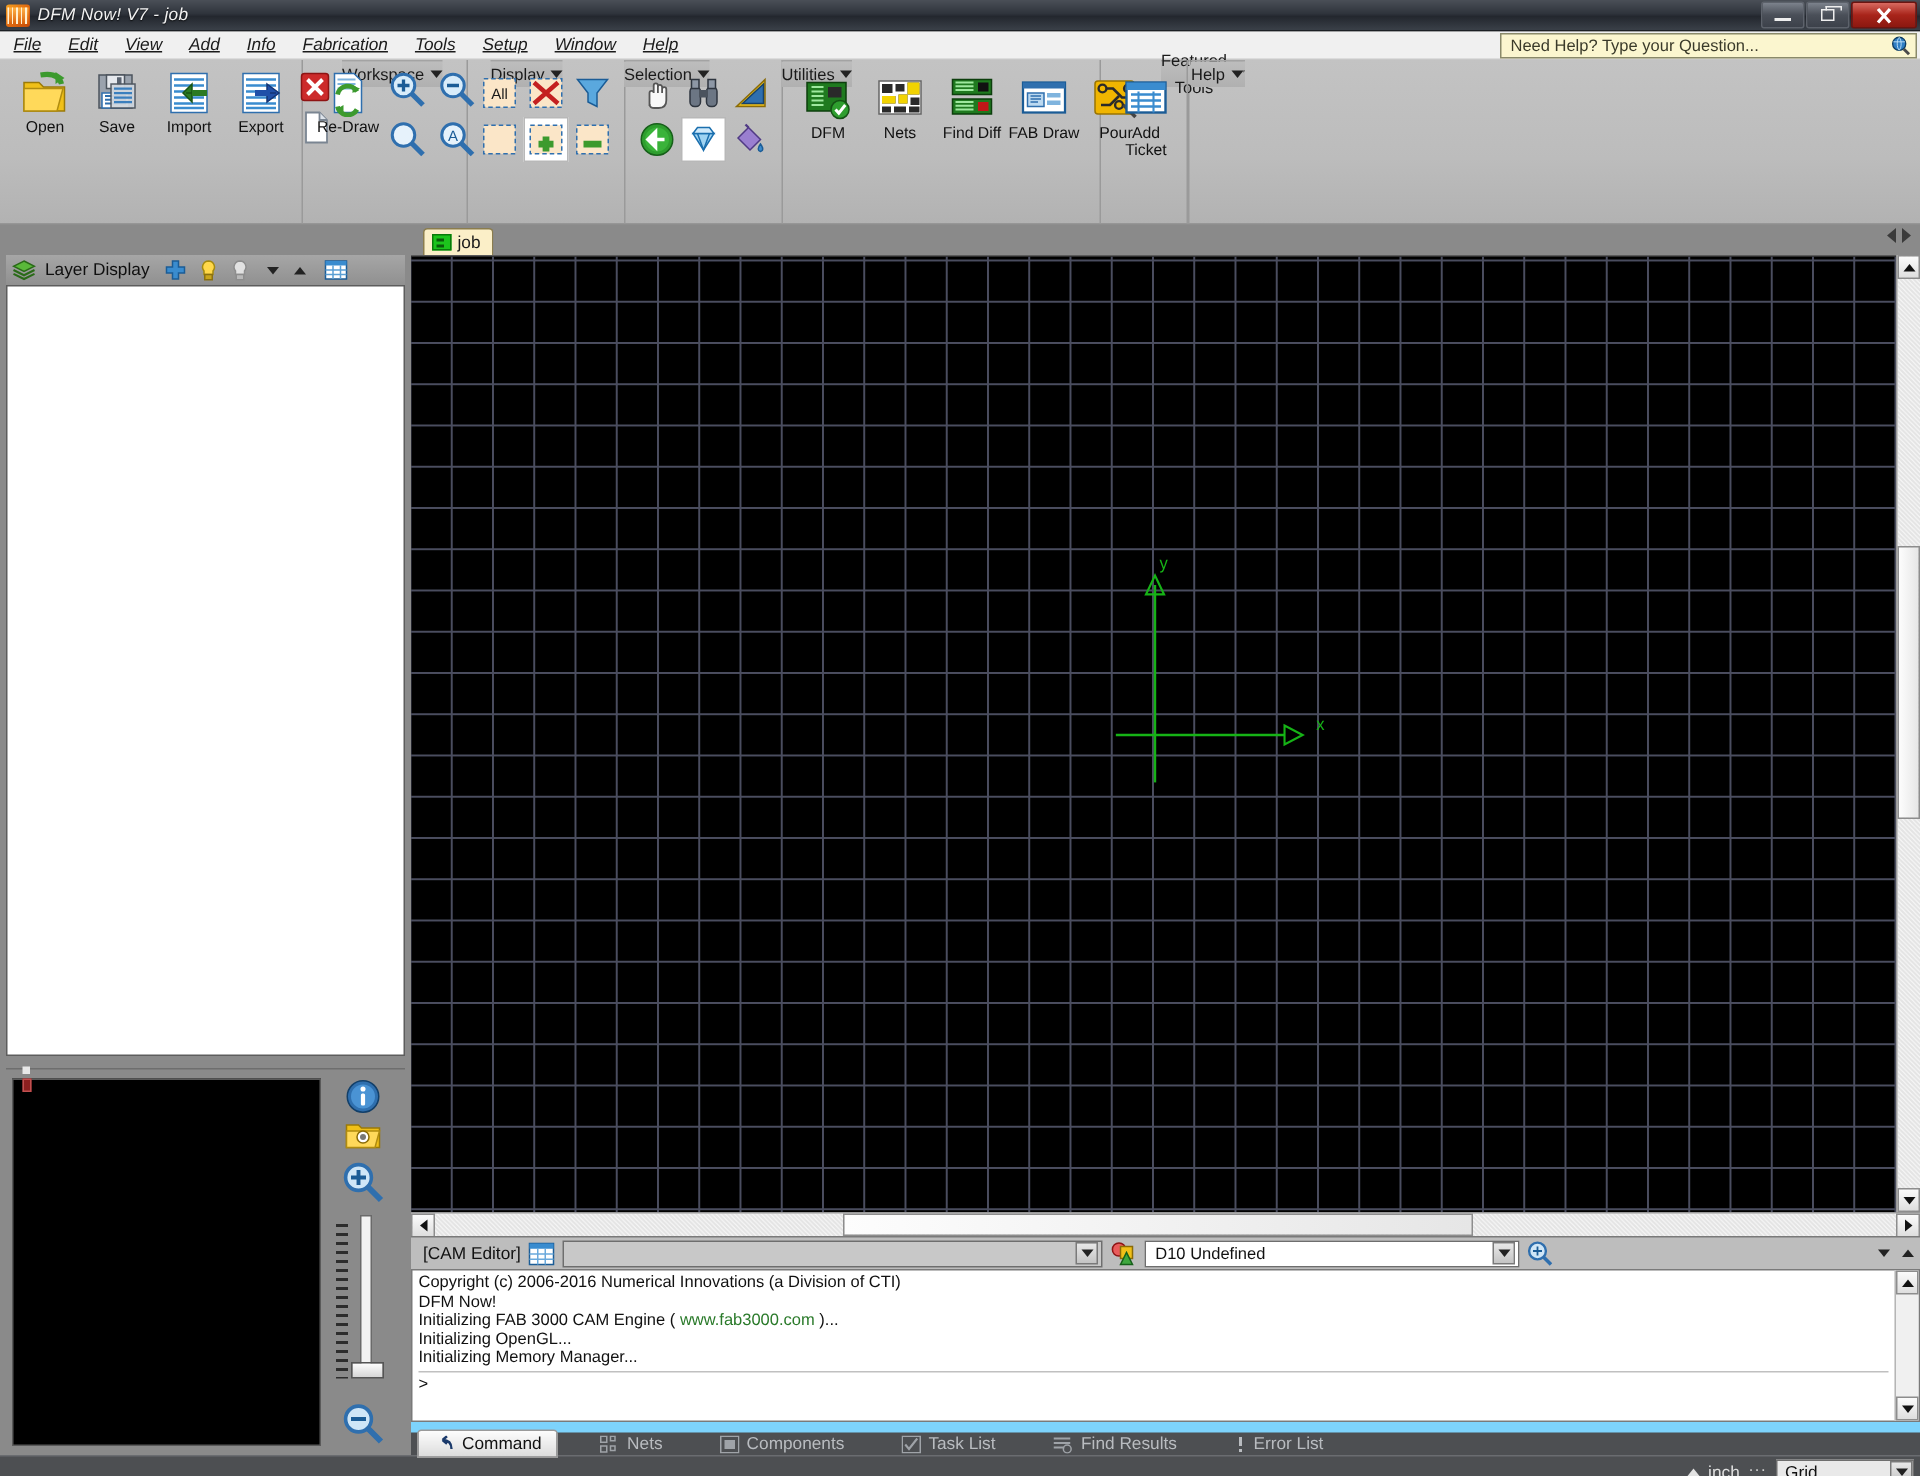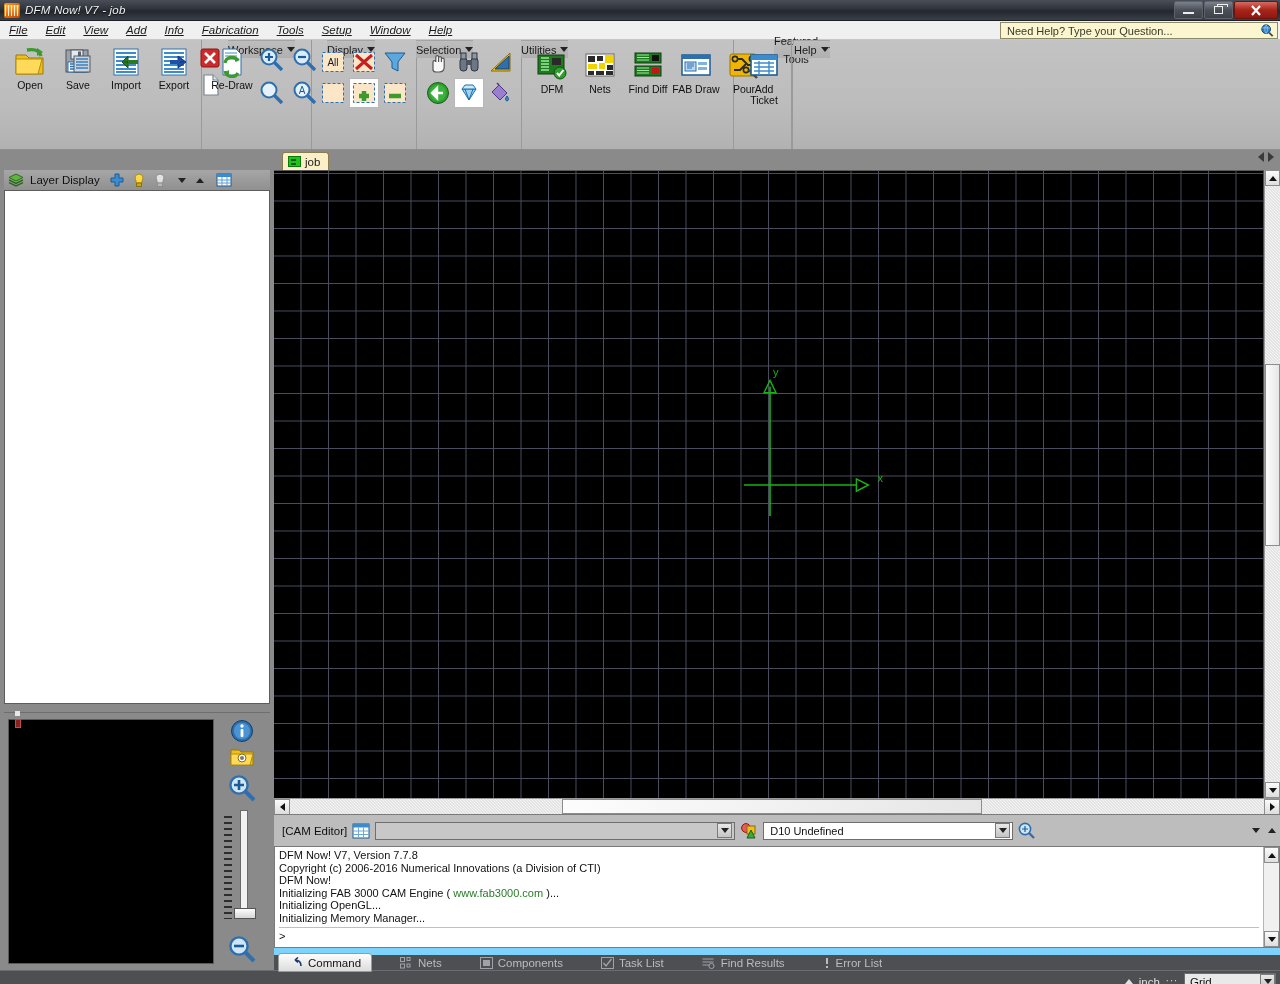--- a/index.html
+++ b/index.html
@@ -224,21 +224,21 @@
     background-size: 3px 3px;
   }
   .hscroll .sb-btn { width: 16px; height: 16px; }
   .arrow-up { width:0;height:0;border-left:4px solid transparent;border-right:4px solid transparent;border-bottom:5px solid #111; }
   .arrow-down { width:0;height:0;border-left:4px solid transparent;border-right:4px solid transparent;border-top:5px solid #111; }
   .arrow-left { width:0;height:0;border-top:4px solid transparent;border-bottom:4px solid transparent;border-right:5px solid #111; }
   .arrow-right { width:0;height:0;border-top:4px solid transparent;border-bottom:4px solid transparent;border-left:5px solid #111; }
 
   
   .cam-bar {
-    height: 32px; background: #bdbdbd; display: flex; align-items: center;
+    height: 22px; background: #bdbdbd; display: flex; align-items: center;
     gap: 5px; padding: 0 4px; border-top: 1px solid #7a7a7a;
     position: relative;
   }
   .cam-label { font-size: 11.5px; color: #111; padding-left: 4px; }
   .combo {
     height: 18px; background: #c8c8c8; border: 1px solid #6e6e6e;
     display: flex; align-items: center; justify-content: space-between;
     padding: 0 2px 0 6px; font-size: 11px; color: #111;
   }
   .combo.white { background: #fff; }
@@ -775,21 +775,20 @@
           <path d="M4 7 h6 M7 4 v6" stroke="#1b5c96" stroke-width="1.2"></path>
         </svg>
         <div class="cam-updown">
           <span class="caret-down"></span>
           <span class="caret-up"></span>
         </div>
       </div>
 
       <div class="console">
         <div class="console-text">
-          <div>DFM Now! V7,  Version 7.7.8</div>
           <div>Copyright (c) 2006-2016  Numerical Innovations (a Division of CTI)</div>
           <div>DFM Now!</div>
           <div>
             <span>Initializing FAB 3000 CAM Engine ( </span><span style="color:#2a7a2a">www.fab3000.com</span><span> )...</span>
           </div>
           <div>Initializing OpenGL...</div>
           <div>Initializing Memory Manager...</div>
           <div class="console-div">&gt;</div>
         </div>
         <div class="console-scroll">

